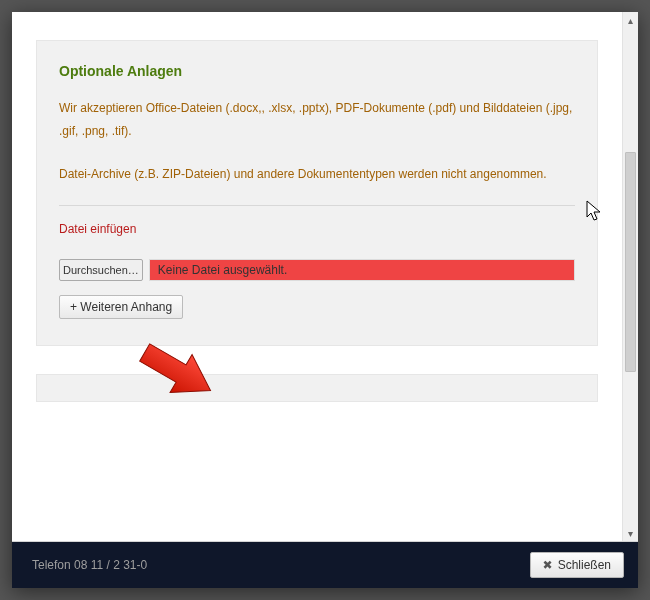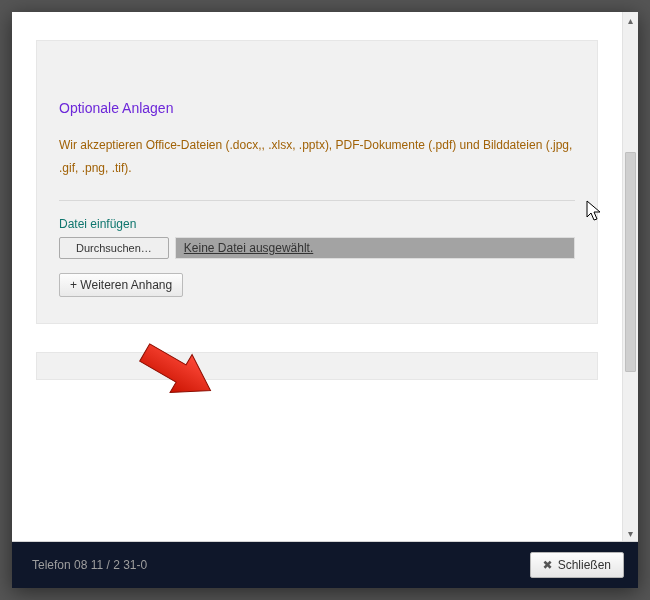--- a/index.html
+++ b/index.html
@@ -31,67 +31,65 @@
     padding: 28px 24px 0 24px;
     overflow: hidden;
   }
   .panel {
     background: #f1f1f1;
     border: 1px solid #e6e6e6;
     padding: 22px 22px 26px 22px;
   }
   .panel-heading {
     font-size: 14px;
-    font-weight: normal;
-    color: #6d28d9;
+    font-weight: bold;
+    color: #4d7c0f;
     margin-bottom: 18px;
-    margin-top: 37px;
   }
   .panel p {
     color: #a16207;
     line-height: 1.9;
     margin-bottom: 20px;
   }
   hr.sep {
     border: none;
     border-top: 1px solid #d8d8d8;
     margin: 6px 0 16px 0;
   }
   .field-label {
     display: block;
-    color: #0f766e;
-    margin-bottom: 6px;
+    color: #b91c1c;
+    margin-bottom: 23px;
   }
   .file-row {
     display: flex;
     align-items: stretch;
     gap: 6px;
     margin-bottom: 14px;
   }
   .browse-btn {
     font-family: inherit;
     font-size: 11px;
     color: #333;
     background: #efefef;
     border: 1px solid #aaa;
     border-radius: 2px;
-    padding: 2px 16px;
+    padding: 2px 3px;
     height: 22px;
     cursor: pointer;
   }
   .file-status {
     flex: 1;
-    background: #a3a3a3;
+    background: #ef4444;
     border: 1px solid #dcdcdc;
     font-size: 12px;
     color: #333;
     padding: 2px 8px;
     height: 22px;
     line-height: 16px;
-    text-decoration: underline;
   }
   .add-btn {
     font-family: inherit;
     font-size: 12px;
     color: #333;
     background: linear-gradient(#fdfdfd,#e9e9e9);
     border: 1px solid #bbb;
     border-radius: 2px;
     padding: 4px 10px;
     cursor: pointer;
@@ -176,20 +174,21 @@
 </head>
 <body>
 
 <div class="modal-frame">
   <div class="modal-body-wrap">
     <div class="modal-body">
 
       <div class="panel">
         <div class="panel-heading">Optionale Anlagen</div>
         <p>Wir akzeptieren Office-Dateien (.docx,, .xlsx, .pptx), PDF-Dokumente (.pdf) und Bilddateien (.jpg, .gif, .png, .tif).</p>
+        <p>Datei-Archive (z.B. ZIP-Dateien) und andere Dokumententypen werden nicht angenommen.</p>
 
         <hr class="sep">
 
         <label class="field-label">Datei einfügen</label>
 
         <div class="file-row">
           <button class="browse-btn">Durchsuchen…</button>
           <div class="file-status">Keine Datei ausgewählt.</div>
         </div>
 

